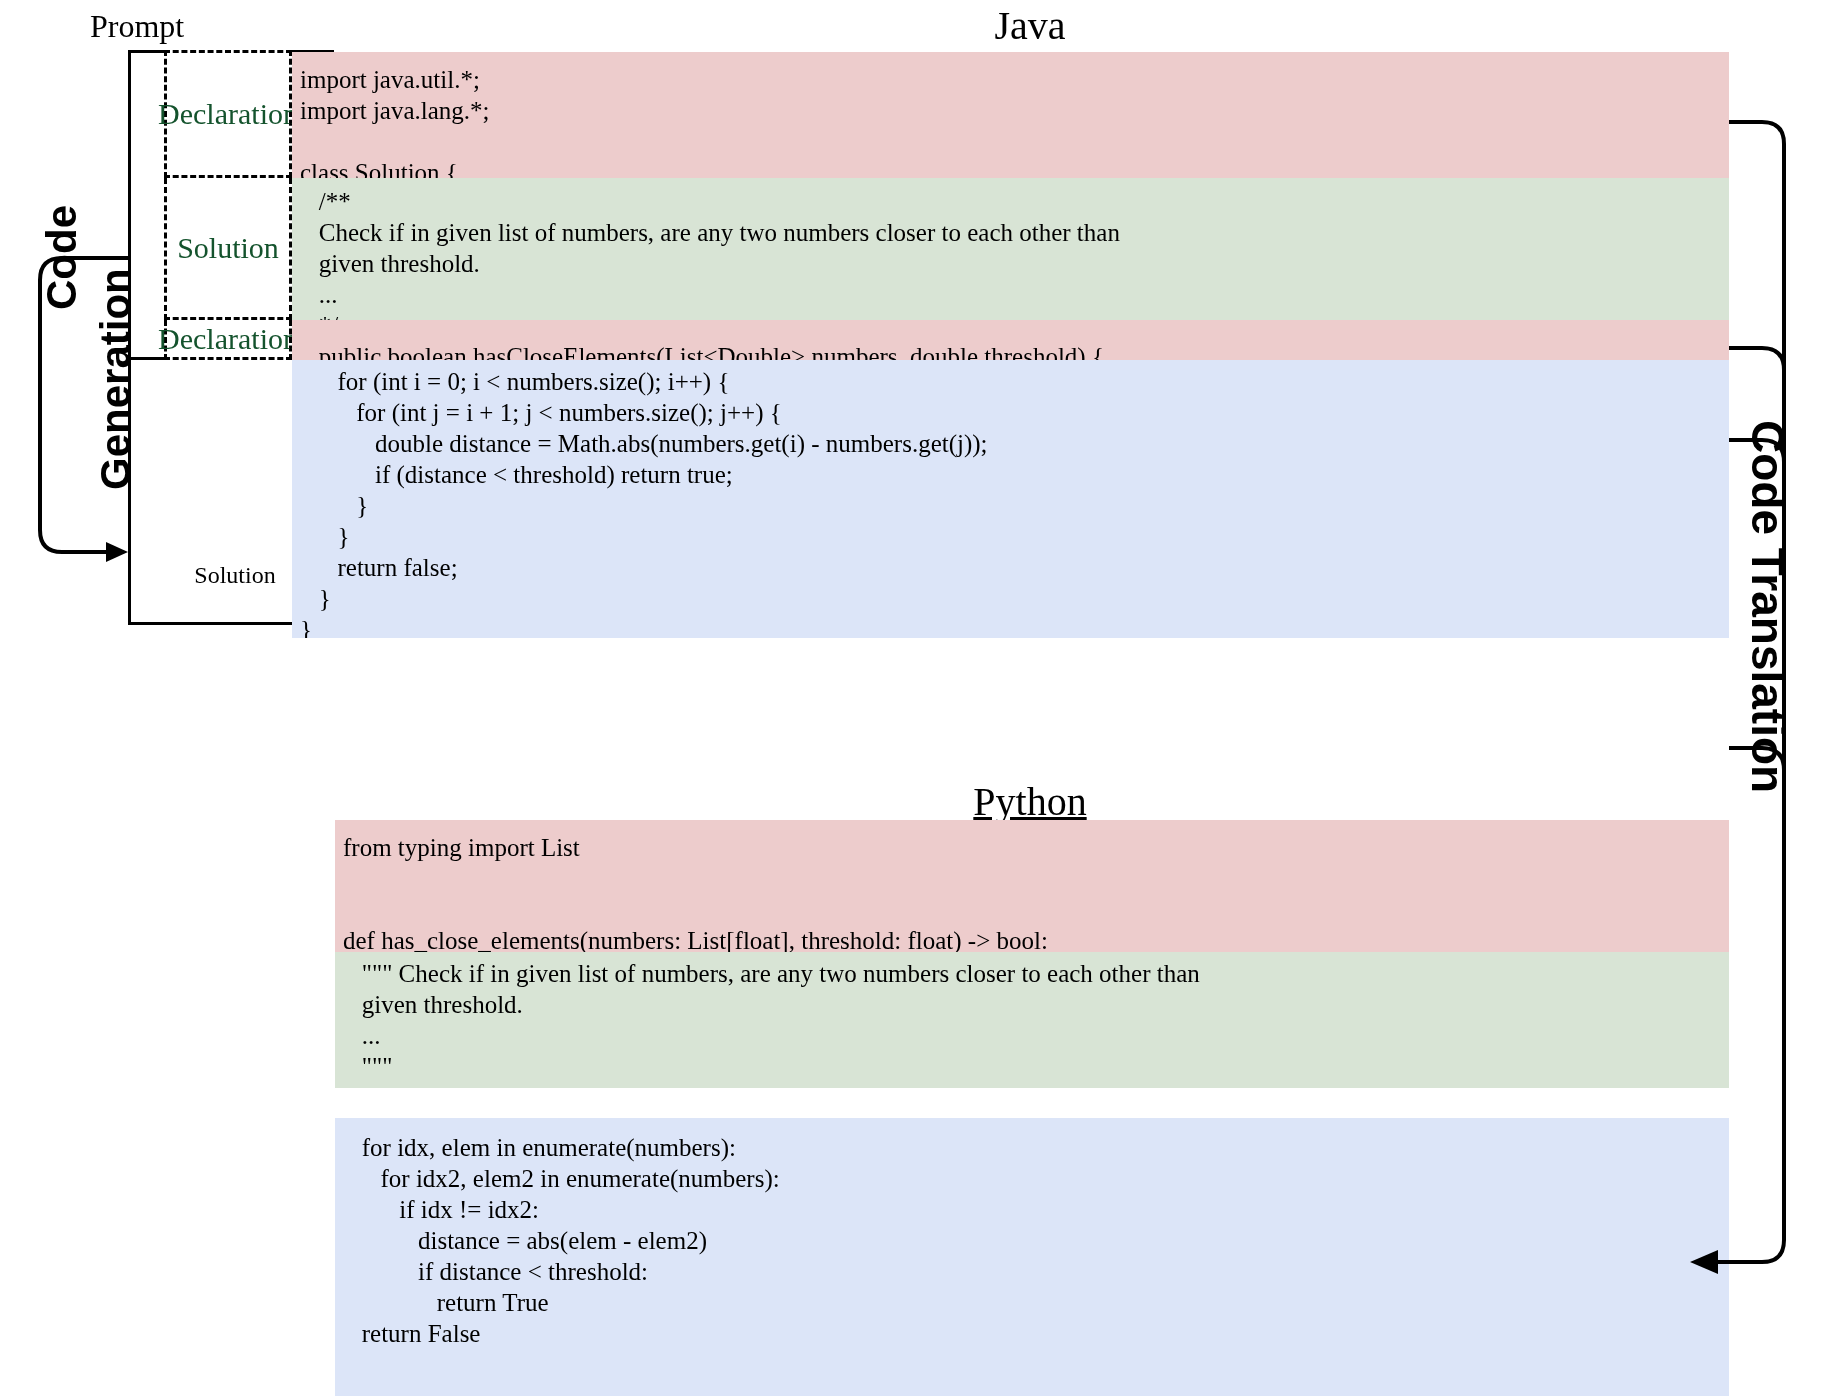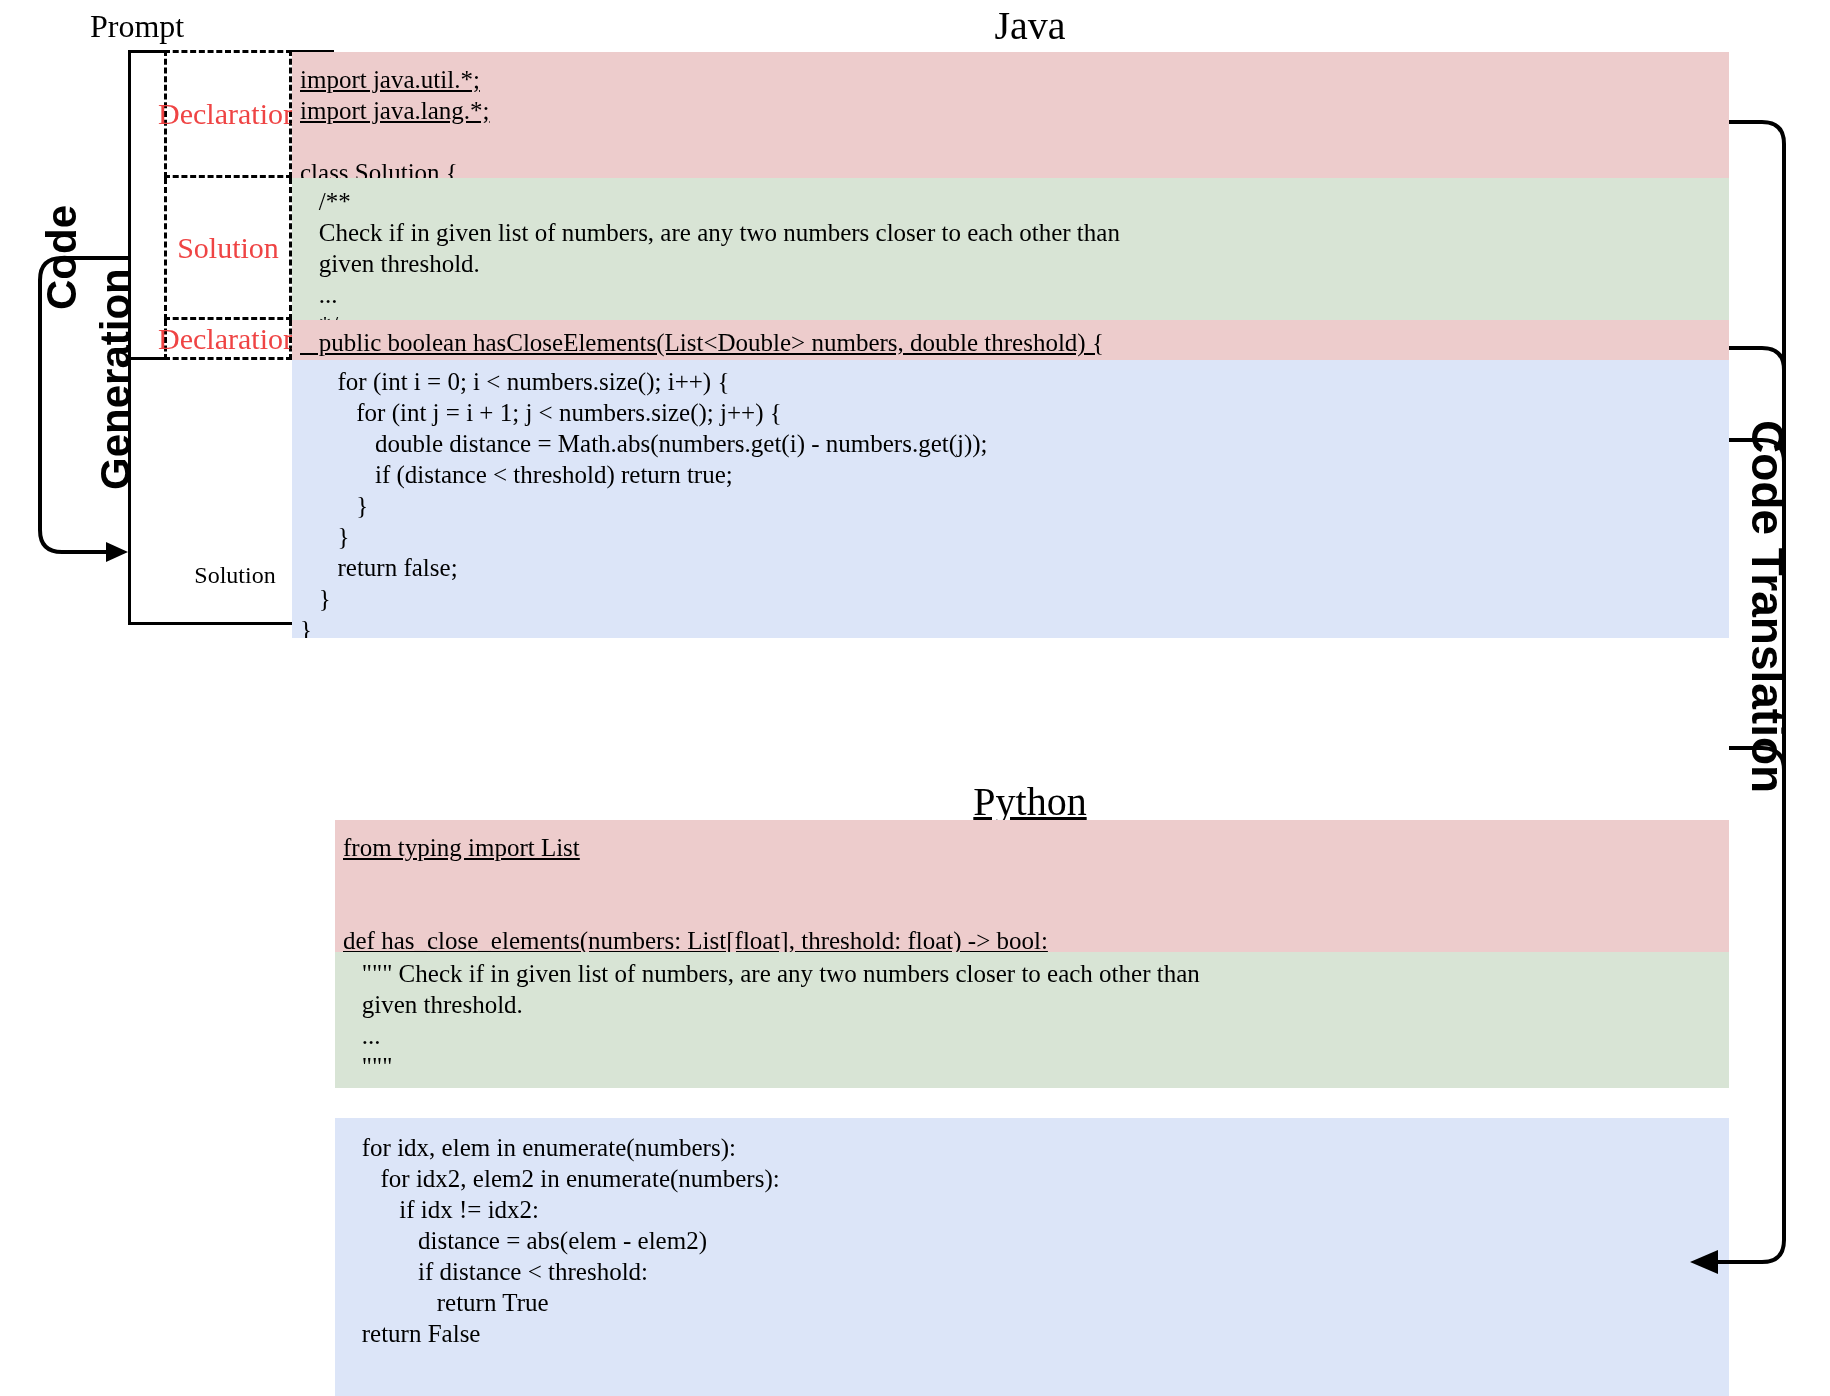--- a/index.html
+++ b/index.html
@@ -45,42 +45,42 @@
     box-sizing: border-box;
     background: #fff;
     display: flex;
     align-items: center;
     justify-content: center;
   }
   .dashed-box.no-top { border-top: none; }
   .section-label {
     font-family: "Liberation Serif", serif;
     font-size: 30px;
-    color: #ef4444;
+    color: #14532d;
     white-space: nowrap;
   }
   .plain-label {
     font-family: "Liberation Serif", serif;
     font-size: 24px;
     color: #000000;
     white-space: nowrap;
     text-align: center;
   }
 
   
   .code-block {
     font-family: "Liberation Serif", serif;
     font-size: 25px;
     line-height: 31px;
     color: #000;
     white-space: pre;
     box-sizing: border-box;
     overflow: hidden;
   }
-  .c-decl  { background: #EDCCCC; text-decoration: underline; }
+  .c-decl  { background: #EDCCCC; }
   .c-doc   { background: #D8E4D5; }
   .c-sol   { background: #DCE5F8; }
 
   
   .side-label {
     font-family: "Liberation Sans", sans-serif;
     font-weight: bold;
     color: #000;
     white-space: nowrap;
     transform-origin: 0 0;
@@ -132,21 +132,21 @@
 import java.lang.*;
 
 class Solution {</div>
 
 <div class="abs code-block c-doc" style="left:292px; top:178px; width:1437px; height:142px; padding:8px 0 0 8px;">   /**
    Check if in given list of numbers, are any two numbers closer to each other than
    given threshold.
    ...
    */</div>
 
-<div class="abs code-block c-decl" style="left:292px; top:320px; width:1437px; height:40px; padding:7px 0 0 8px;">   public boolean hasCloseElements(List&lt;Double&gt; numbers, double threshold) {</div>
+<div class="abs code-block c-decl" style="left:292px; top:320px; width:1437px; height:40px; padding:21px 0 0 8px;">   public boolean hasCloseElements(List&lt;Double&gt; numbers, double threshold) {</div>
 
 <div class="abs code-block c-sol" style="left:292px; top:360px; width:1437px; height:278px; padding:6px 0 0 8px;">      for (int i = 0; i &lt; numbers.size(); i++) {
          for (int j = i + 1; j &lt; numbers.size(); j++) {
             double distance = Math.abs(numbers.get(i) - numbers.get(j));
             if (distance &lt; threshold) return true;
          }
       }
       return false;
    }
 }</div>

